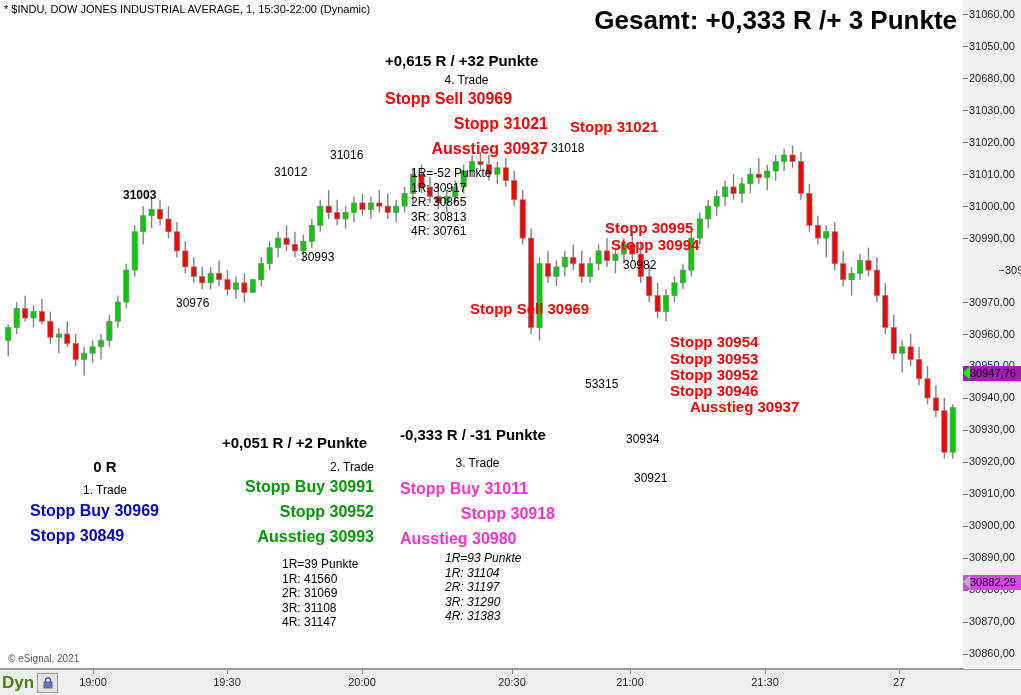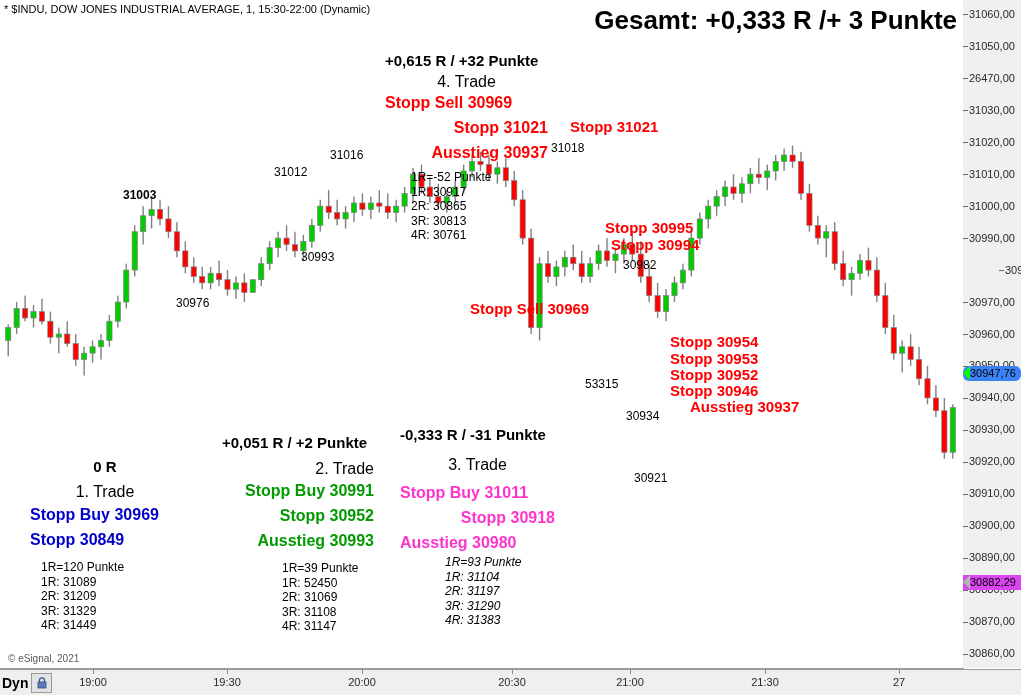--- a/index.html
+++ b/index.html
@@ -43,21 +43,21 @@
   }
   .ytick .dash{
     display:inline-block;width:5px;border-top:1px solid #6b6b6b;
     vertical-align:middle;margin-right:1px;
   }
   .ylabel-box{
     position:absolute;left:0;width:58px;height:15px;line-height:15px;
     font-size:11px;color:#000;white-space:nowrap;padding-left:7px;
     box-sizing:border-box;
   }
-  .ylabel-box.cur{background:#3b82f6;border-radius:6px;}
+  .ylabel-box.cur{background:#a21caf;}
   .ylabel-box.prev{background:#d946ef;}
   .ylabel-box.cur::before{
     content:"";position:absolute;left:0px;top:0;
     border-top:7.5px solid transparent;border-bottom:7.5px solid transparent;
     border-right:7px solid #00ff00;
   }
   .ylabel-box.prev::before{
     content:"";position:absolute;left:0px;top:0;
     border-top:7.5px solid transparent;border-bottom:7.5px solid transparent;
     border-right:7px solid #b4b4b4;
@@ -70,34 +70,34 @@
   }
   .xtick{
     position:absolute;top:6px;font-size:11px;color:#2a2a2a;white-space:nowrap;
   }
   .xtick .tmark{
     position:absolute;left:50%;top:-6px;width:1px;height:4px;background:#8a8a8a;
   }
   #dynbtn{
     position:absolute;left:2px;top:2px;height:21px;display:flex;align-items:center;gap:3px;
   }
-  #dynbtn .dyn-lbl{font-size:14px;font-weight:bold;color:#000000;}
+  #dynbtn .dyn-lbl{font-size:17px;font-weight:bold;color:#4d7c0f;}
   #dynbtn .lock{
     width:19px;height:18px;border:1px solid #9a9a9a;background:#e3e3e3;
     display:flex;align-items:center;justify-content:center;
     font-size:11px;color:#33508f;
   }
   .esig{
     position:absolute;left:8px;top:653px;font-size:10px;color:#5a5a5a;
   }
 
   
   .ann{position:absolute;white-space:nowrap;}
   .ann .hdr{font-size:15px;font-weight:bold;color:#000;}
-  .ann .trade{font-size:16px;color:#000;}
+  .ann .trade{font-size:12px;color:#000;}
   .ann .big{font-size:16px;font-weight:bold;}
   .ann .det{font-size:12px;color:#000;line-height:14.5px;}
   .c-blue{color:#0000cc;}
   .c-green{color:#009900;}
   .c-magenta{color:#ff33cc;}
   .c-red{color:#ff0000;}
 
   .lbl{position:absolute;font-size:12px;color:#000;white-space:nowrap;}
   .rlbl{position:absolute;font-size:15px;font-weight:bold;color:#ff0000;white-space:nowrap;}
 </style>
@@ -336,21 +336,21 @@
         <rect x="950.17" y="407.51" width="5.23" height="44.75" fill="#00cc00" stroke="#808080" stroke-width="0.7"></rect>
       </svg>
   </div>
 
   <div class="sym-line">* $INDU, DOW JONES INDUSTRIAL AVERAGE, 1, 15:30-22:00 (Dynamic)</div>
   <div class="gesamt">Gesamt: +0,333 R /+ 3 Punkte</div>
 
   <div id="yaxis">
       <div class="ytick" style="top: 7.88278px;"><span class="dash"></span><span>31060,00</span></div>
       <div class="ytick" style="top: 39.8445px;"><span class="dash"></span><span>31050,00</span></div>
-      <div class="ytick" style="top: 71.8062px;"><span class="dash"></span><span>26470,00</span></div>
+      <div class="ytick" style="top: 71.8062px;"><span class="dash"></span><span>20680,00</span></div>
       <div class="ytick" style="top: 103.768px;"><span class="dash"></span><span>31030,00</span></div>
       <div class="ytick" style="top: 135.73px;"><span class="dash"></span><span>31020,00</span></div>
       <div class="ytick" style="top: 167.691px;"><span class="dash"></span><span>31010,00</span></div>
       <div class="ytick" style="top: 199.653px;"><span class="dash"></span><span>31000,00</span></div>
       <div class="ytick" style="top: 231.615px;"><span class="dash"></span><span>30990,00</span></div>
       <div class="ytick" style="top: 263.577px; margin-left: 36px;"><span class="dash"></span><span>30980,00</span></div>
       <div class="ytick" style="top: 295.538px;"><span class="dash"></span><span>30970,00</span></div>
       <div class="ytick" style="top: 327.5px;"><span class="dash"></span><span>30960,00</span></div>
       <div class="ytick" style="top: 359.462px;"><span class="dash"></span><span>30950,00</span></div>
       <div class="ytick" style="top: 391.423px;"><span class="dash"></span><span>30940,00</span></div>
@@ -385,38 +385,31 @@
       <div class="xtick" style="left: 879px; width: 40px; text-align: center;"><span class="tmark"></span><span>27</span></div>
     </div>
 
   <div class="esig">© eSignal, 2021</div>
 
   <div class="ann" style="left:30px;top:458px;">
     <div class="hdr" style="text-align:center;width:150px;">0 R</div>
     <div class="trade" style="text-align:center;width:150px;margin-top:8px;">1. Trade</div>
     <div class="big c-blue" style="margin-top:5px;">Stopp Buy 30969</div>
     <div class="big c-blue" style="margin-top:7px;">Stopp 30849</div>
-    <div class="det" style="margin-top:11px;margin-left:11px;">
-      <div>1R=120 Punkte</div>
-      <div>1R: 31089</div>
-      <div>2R: 31209</div>
-      <div>3R: 31329</div>
-      <div>4R: 31449</div>
-    </div>
   </div>
 
   <div class="ann" style="left:222px;top:434px;">
     <div class="hdr">+0,051 R / +2 Punkte</div>
     <div class="trade" style="text-align:right;width:152px;margin-top:9px;">2. Trade</div>
     <div class="big c-green" style="margin-top:4px;text-align:right;width:152px;">Stopp Buy 30991</div>
     <div class="big c-green" style="margin-top:7px;text-align:right;width:152px;">Stopp 30952</div>
     <div class="big c-green" style="margin-top:7px;text-align:right;width:152px;">Ausstieg 30993</div>
     <div class="det" style="margin-top:11px;margin-left:60px;">
       <div>1R=39 Punkte</div>
-      <div>1R: 52450</div>
+      <div>1R: 41560</div>
       <div>2R: 31069</div>
       <div>3R: 31108</div>
       <div>4R: 31147</div>
     </div>
   </div>
 
   <div class="ann" style="left:400px;top:426px;">
     <div class="hdr">-0,333 R / -31 Punkte</div>
     <div class="trade" style="text-align:center;width:155px;margin-top:13px;">3. Trade</div>
     <div class="big c-magenta" style="margin-top:10px;">Stopp Buy 31011</div>
@@ -459,17 +452,17 @@
     </div>
   <div id="callouts">
       <div class="lbl" style="left: 123px; top: 188px; font-weight: bold;">31003</div>
       <div class="lbl" style="left: 176px; top: 296px;">30976</div>
       <div class="lbl" style="left: 274px; top: 165px;">31012</div>
       <div class="lbl" style="left: 330px; top: 148px;">31016</div>
       <div class="lbl" style="left: 301px; top: 250px;">30993</div>
       <div class="lbl" style="left: 551px; top: 141px;">31018</div>
       <div class="lbl" style="left: 623px; top: 258px;">30982</div>
       <div class="lbl" style="left: 585px; top: 377px;">53315</div>
-      <div class="lbl" style="left: 626px; top: 409px; text-align: right;">30934</div>
+      <div class="lbl" style="left: 626px; top: 432px; text-align: right;">30934</div>
       <div class="lbl" style="left: 634px; top: 471px;">30921</div>
     </div>
 
 </div>
 
 </body></html>

